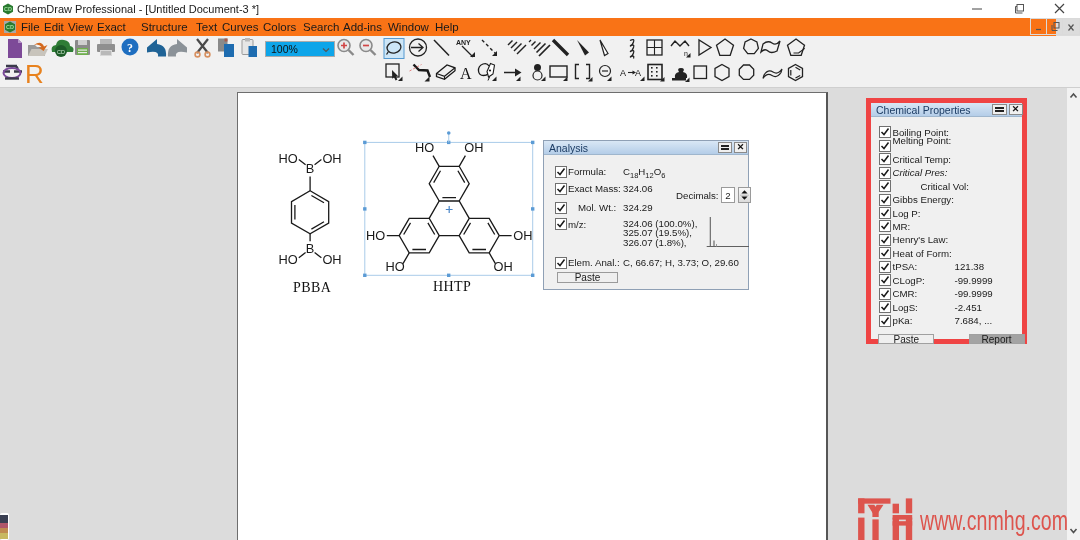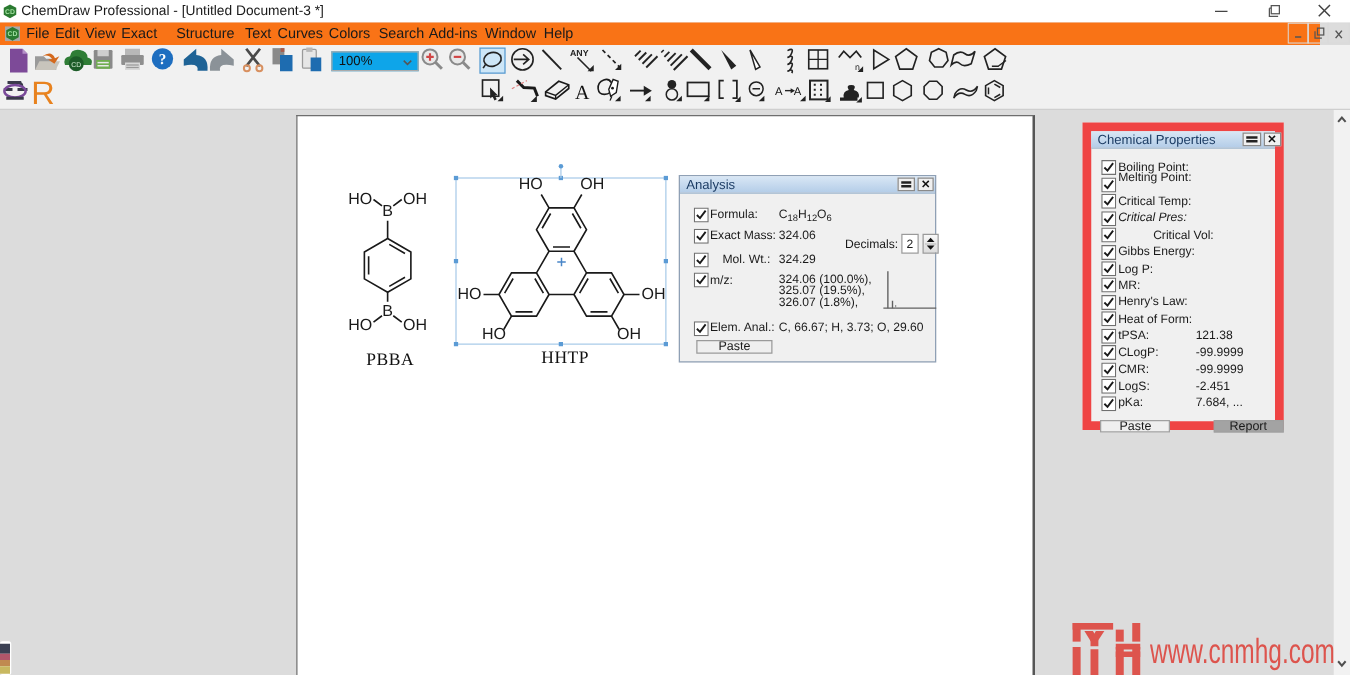--- a/index.html
+++ b/index.html
@@ -368,21 +368,21 @@
       <g stroke="#606060" stroke-width="1.1">
         <path d="M11.3 4 L11.3 33.5"></path>
         <path d="M7.7 33.5 L50 33.5"></path>
         <path d="M15 27.5 L15 33.5"></path>
       </g>
       <path d="M17.5 31 L17.5 33.5" stroke="#9a9a9a" stroke-width="1"></path>
     </svg>
   <div style="position:absolute;left:13px;top:131px;width:61px;height:11px;background:#efefef;border:1px solid #9a9a9a;text-align:center;line-height:10px;font-size:10px;">Paste</div>
 </div>
 
-<div id="chemprops" style="position:absolute;left:866px;top:98px;width:160.5px;height:245.5px;background:#f0f0f0;border:7px solid #ef4444;font-size:9.7px;color:#1a1a1a;">
+<div id="chemprops" style="position:absolute;left:866px;top:98px;width:160.5px;height:245.5px;background:#f0f0f0;border:5px solid #ef4444;font-size:9.7px;color:#1a1a1a;">
   <div style="position:absolute;left:0;top:0;width:100%;height:14px;background:linear-gradient(180deg,#d9e7f5,#b4cde8);border-bottom:1px solid #9fb6cd;">
     <span style="position:absolute;left:5px;top:1px;font-size:10.5px;color:#1c3c64;">Chemical Properties</span>
     <div style="position:absolute;left:120.5px;top:1px;width:15px;height:11px;background:#f0f0f0;border:1px solid #8a8a8a;">
         <div style="margin:2px 2px 0 2px;border-top:2px solid #222;border-bottom:2px solid #222;height:5px;"></div>
       </div>
     <div style="position:absolute;left:137.5px;top:1px;width:14px;height:11px;background:#f0f0f0;border:1px solid #8a8a8a;text-align:center;font-size:9px;font-weight:bold;line-height:9px;color:#111;">✕</div>
   </div>
   <svg style="position:absolute;left:7.5px;top:23.3px" width="12" height="12" viewBox="0 0 12 12">
       <rect x="0.5" y="0.5" width="11" height="11" fill="#fff" stroke="#707070"></rect>
       <path d="M2.5 6 L5 8.5 L9.5 2.5" stroke="#1a1a1a" stroke-width="1.5" fill="none"></path>

